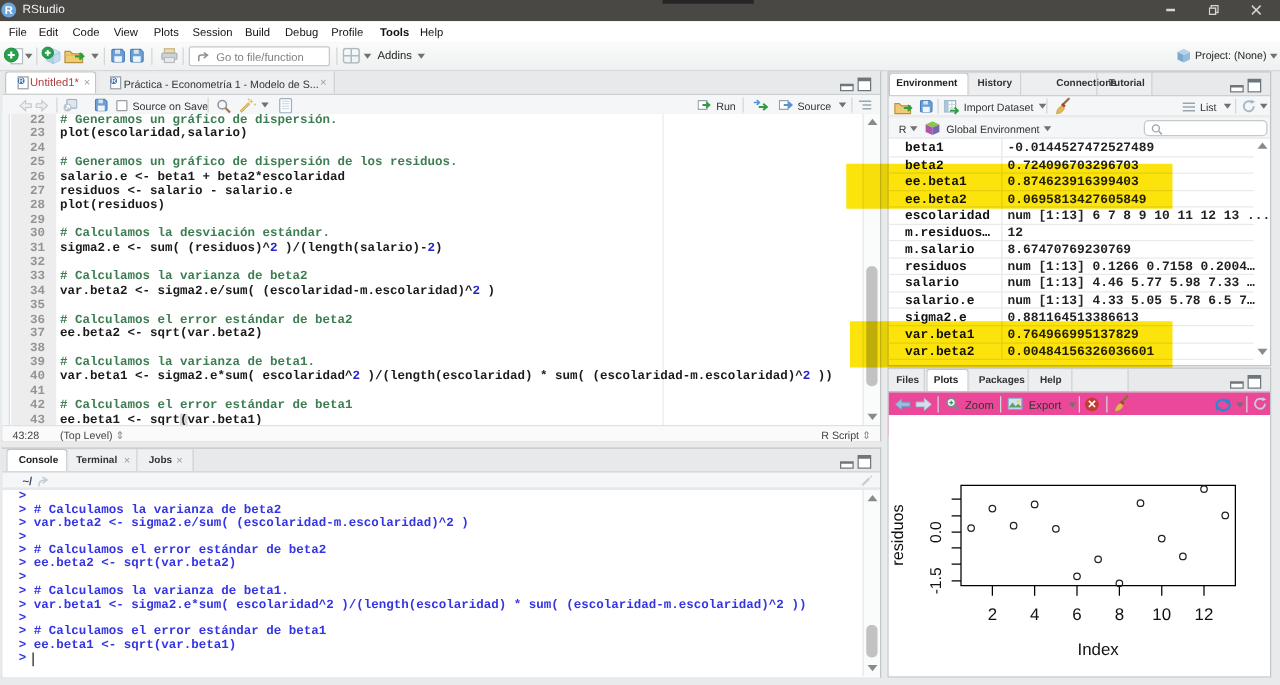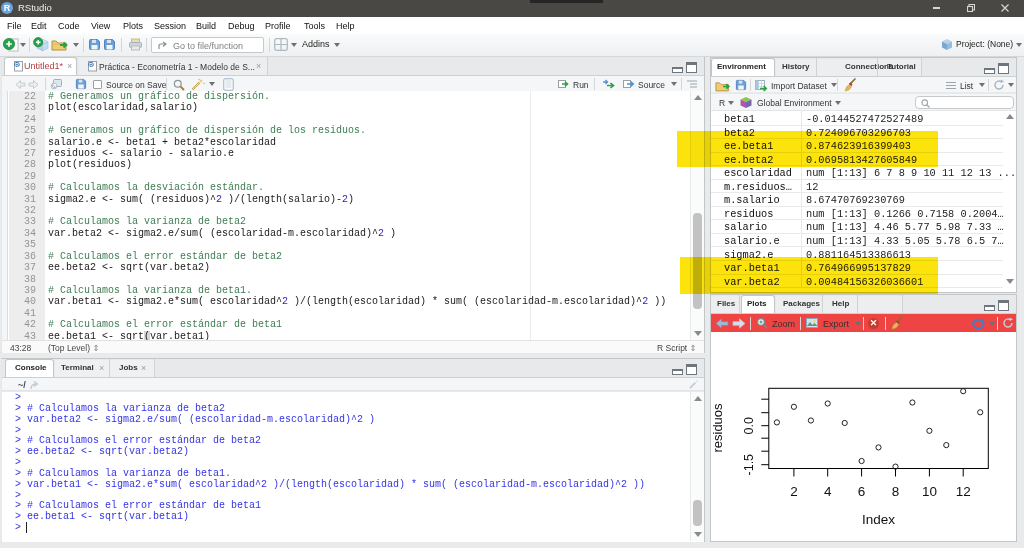--- a/index.html
+++ b/index.html
@@ -1,19 +1,19 @@
 <!DOCTYPE html>
 <html><head>
 <meta charset="utf-8">
 <style>
 * { margin:0; padding:0; box-sizing:border-box; }
 html,body { width:1024px; height:548px; overflow:hidden; }
 body { position:relative; background:#e9eaeb; font-family:"Liberation Sans", sans-serif; }
 .abs { position:absolute; }
-.mono { font-family:"Liberation Mono", monospace; }
+.mono { font-family:"Liberation Mono", monospace;font-weight:bold; }
 .pane { position:absolute; background:#fff; border:1px solid #c3c6c7; }
 .tsep { position:absolute; width:1px; background:#d4d6d7; }
 .caret { width:0; height:0; border-left:3px solid transparent; border-right:3px solid transparent; border-top:4px solid #707070; position:absolute; }
 </style>
 </head>
 <body>
 
 <div class="abs" style="left:0;top:0;width:1024px;height:17px;background:#4a4845;">
   <div class="abs" style="left:530px;top:0;width:73px;height:3px;background:#262626;"></div>
   <div class="abs" style="left:1px;top:2px;width:12px;height:12px;border-radius:50%;background:#6aa4d9;color:#fff;font-size:9px;font-weight:bold;text-align:center;line-height:12px;">R</div>
@@ -32,21 +32,21 @@
 <div class="abs" style="left:0;top:17px;width:1024px;height:17px;background:#ffffff;font-size:9px;color:#111;">
   <span class="abs" style="left:7px;top:4px;">File</span>
   <span class="abs" style="left:31px;top:4px;">Edit</span>
   <span class="abs" style="left:58px;top:4px;">Code</span>
   <span class="abs" style="left:91px;top:4px;">View</span>
   <span class="abs" style="left:123px;top:4px;">Plots</span>
   <span class="abs" style="left:154px;top:4px;">Session</span>
   <span class="abs" style="left:196px;top:4px;">Build</span>
   <span class="abs" style="left:228px;top:4px;">Debug</span>
   <span class="abs" style="left:265px;top:4px;">Profile</span>
-  <span class="abs" style="left:304px;top:4px;">Tools</span>
+  <span class="abs" style="left:304px;top:4px;font-weight:bold;">Tools</span>
   <span class="abs" style="left:336px;top:4px;">Help</span>
 </div>
 
 <div class="abs" style="left:0;top:34px;width:1024px;height:23px;background:linear-gradient(#fafbfb,#eef0f1);border-bottom:1px solid #d5d7d8;">
 
   <svg class="abs" style="left:3px;top:3px;" width="16" height="15" viewBox="0 0 16 15">
       <rect x="6" y="2" width="9" height="12" fill="#fff" stroke="#b5bcc2"></rect>
       <circle cx="6" cy="7" r="5.6" fill="#26a249" stroke="#13813a" stroke-width="0.7"></circle>
       <path d="M6 4.2 v5.6 M3.2 7 h5.6" stroke="#fff" stroke-width="1.7"></path>
     </svg>
@@ -410,21 +410,21 @@
     <span class="abs" style="left:72px;top:4px;font-size:8px;font-weight:bold;color:#333;">Packages</span>
     <div class="abs" style="left:111px;top:0;width:1px;height:18px;background:#d0d3d4;"></div>
     <span class="abs" style="left:121px;top:4px;font-size:8px;font-weight:bold;color:#333;">Help</span>
     <div class="abs" style="left:146px;top:0;width:1px;height:18px;background:#d0d3d4;"></div>
     <span class="abs" style="left:156px;top:4px;font-size:8px;font-weight:bold;color:#333;margin-top:24px;">Viewer</span>
     <div class="abs" style="left:191px;top:0;width:1px;height:18px;background:#d0d3d4;"></div>
     <div class="abs" style="left:273px;top:10px;width:11px;height:6px;border:1px solid #6e767d;border-top:2.5px solid #6e767d;background:#fff;box-sizing:border-box;"></div>
     <div class="abs" style="left:287px;top:5px;width:11px;height:11px;border:1px solid #6e767d;border-top:3px solid #6e767d;background:#fff;box-sizing:border-box;"></div>
   </div>
 
-  <div class="abs" style="left:0;top:18px;width:100%;height:36px;background:#ef4444;border-top:1px solid #cdd0d1;border-bottom:1px solid #e2e4e5;">
+  <div class="abs" style="left:0;top:18px;width:100%;height:36px;background:#ec4899;border-top:1px solid #cdd0d1;border-bottom:1px solid #e2e4e5;">
     <svg class="abs" style="left:4px;top:4px;" width="14" height="11" viewBox="0 0 14 11">
         <path d="M6.5 0.8 L1 5.5 L6.5 10.2 V7.3 H13 V3.7 H6.5 Z" fill="#9dbbd8" stroke="#6e96bc" stroke-width="0.8"></path>
       </svg>
     <svg class="abs" style="left:21px;top:4px;" width="14" height="11" viewBox="0 0 14 11">
         <path d="M7.5 0.8 L13 5.5 L7.5 10.2 V7.3 H1 V3.7 H7.5 Z" fill="#d3e0ec" stroke="#b4c8da" stroke-width="0.8"></path>
       </svg>
     <div class="tsep" style="left:39px;top:3px;height:13px;"></div>
     <svg class="abs" style="left:45px;top:3px;" width="12" height="12" viewBox="0 0 12 12">
         <circle cx="5" cy="5" r="3.4" stroke="#7c8894" fill="#eef2f5" stroke-width="1.2"></circle>
         <path d="M7.5 7.5 L11 11" stroke="#7c8894" stroke-width="1.5"></path>

